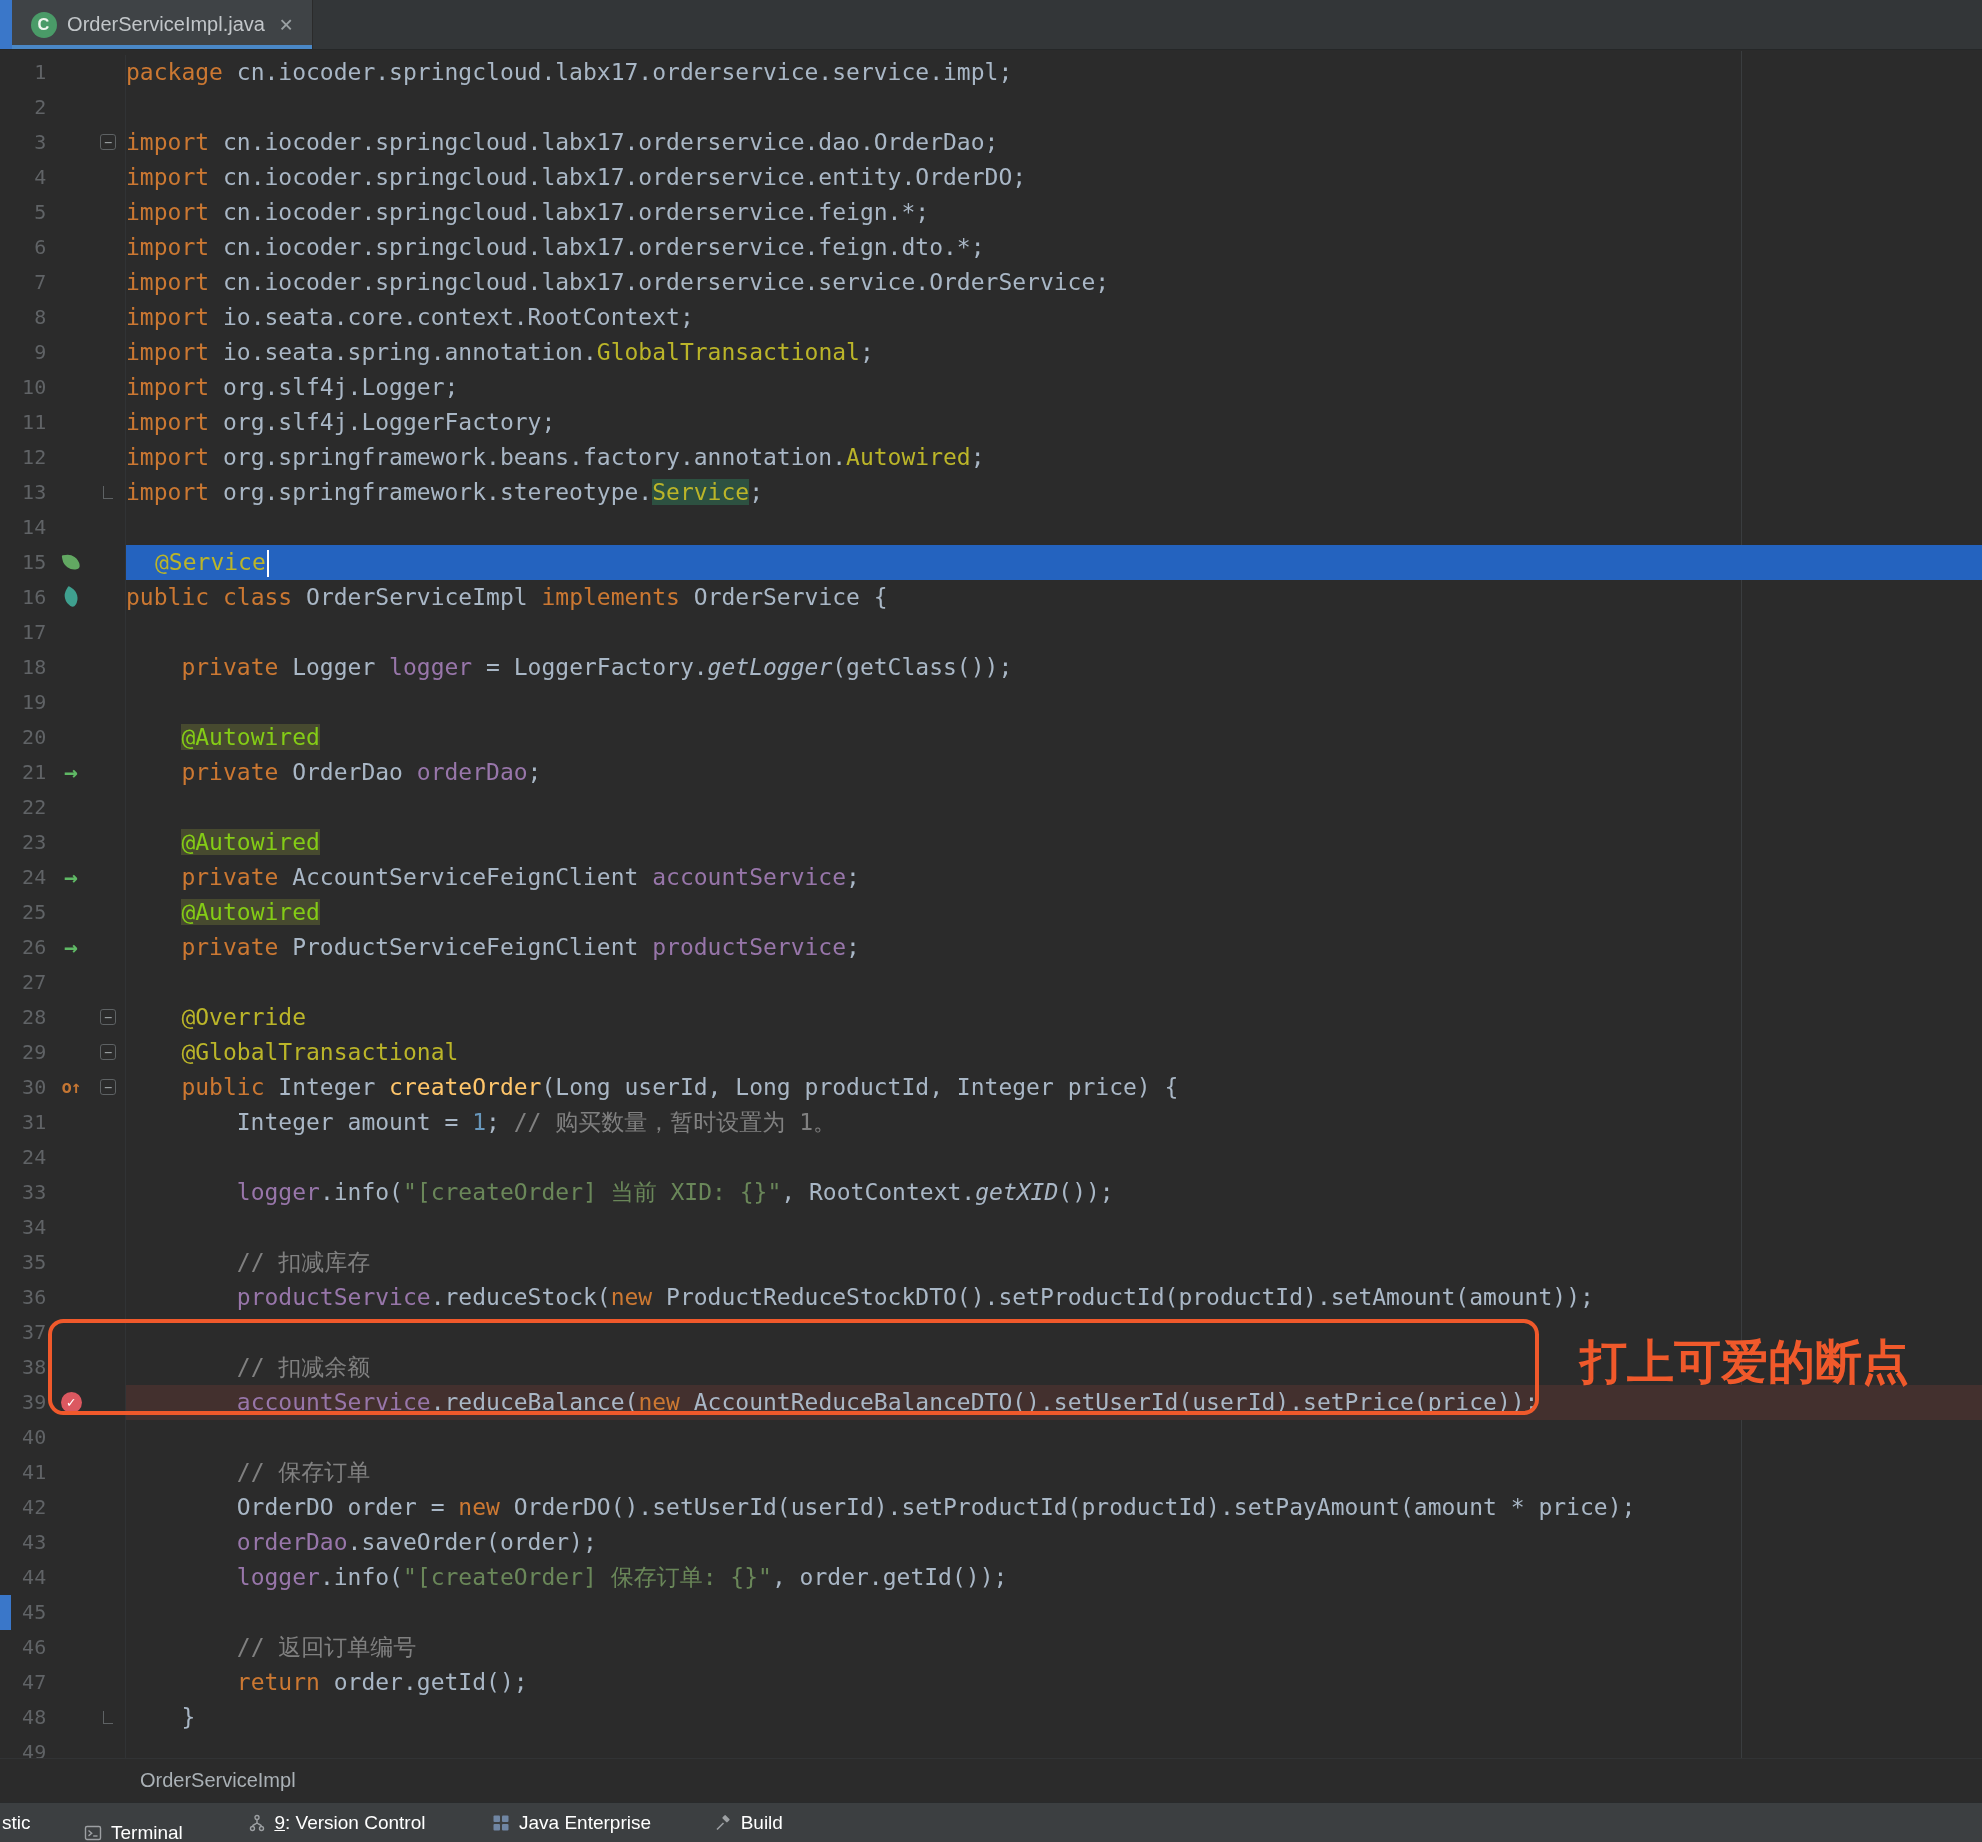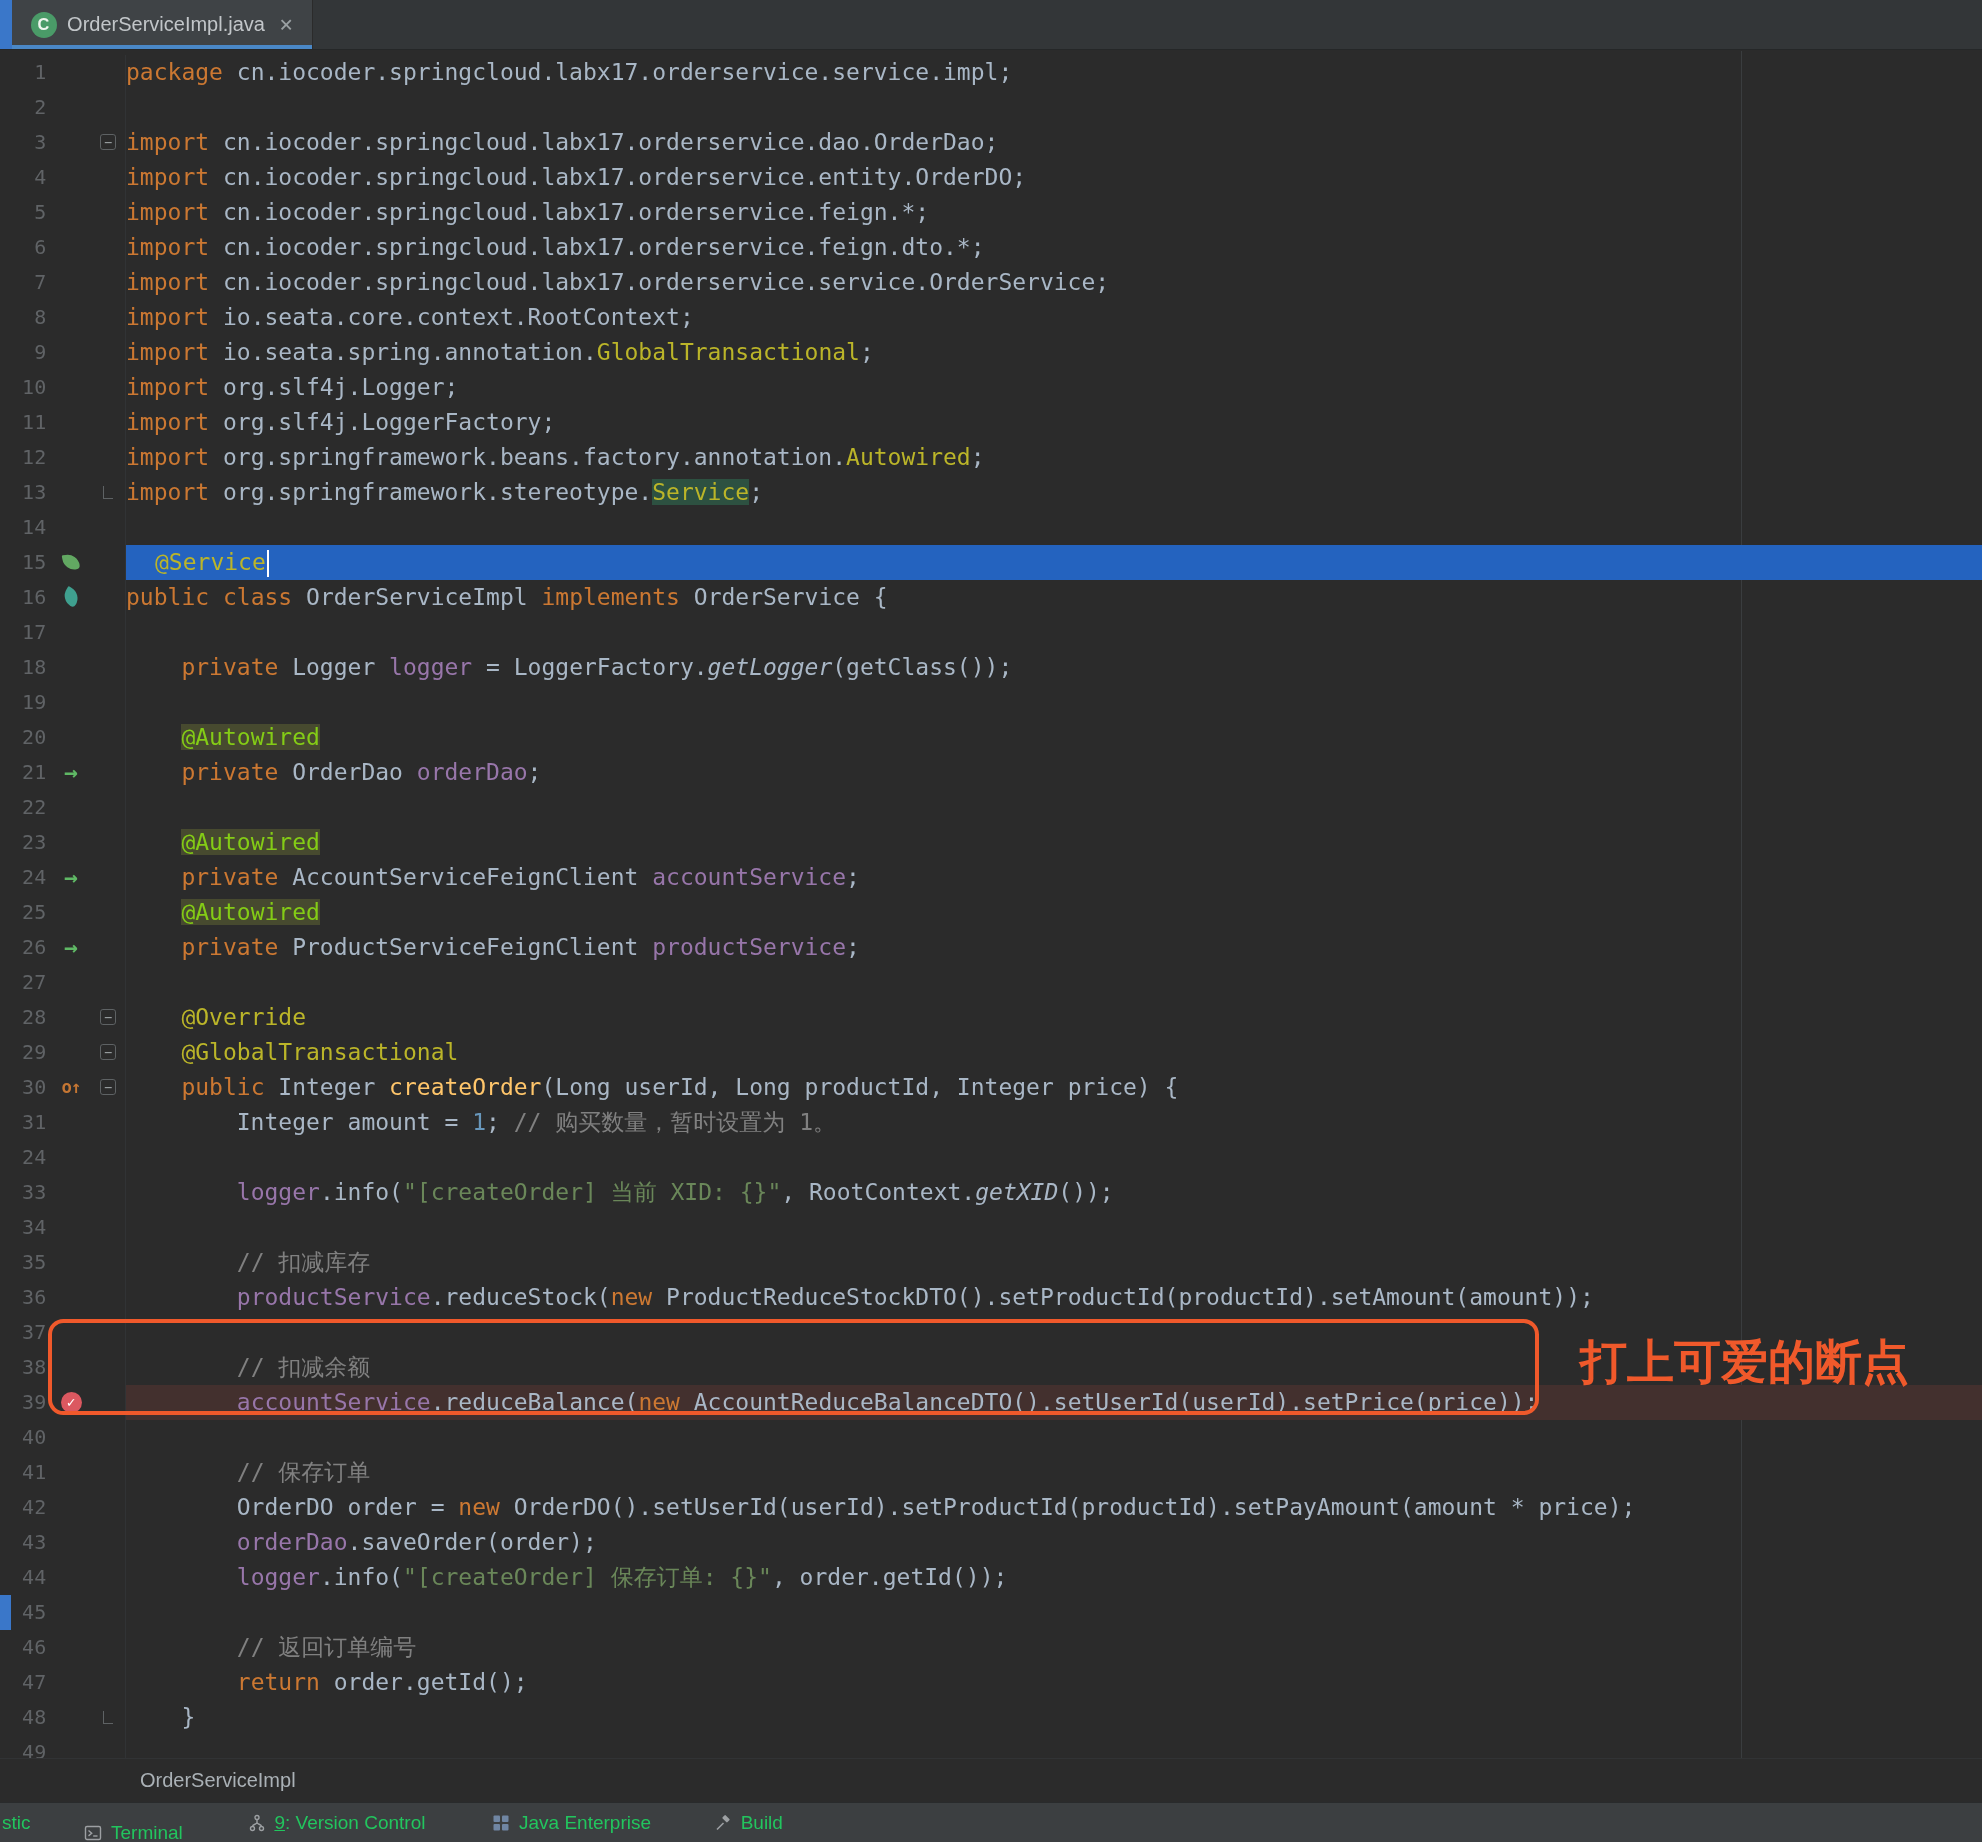--- a/index.html
+++ b/index.html
@@ -116,21 +116,21 @@
   }
   .crumb { color:#aab1b6; font-size:20px; font-family:"Liberation Sans", sans-serif; }
 
   
   .statusbar {
     position:absolute; top:1802px; left:0; right:0; height:40px;
     background:#3c3f41; border-top:1px solid #292b2c;
     display:flex; align-items:center;
     font-family:"Liberation Sans", sans-serif;
   }
-  .sb-item { display:flex; align-items:center; gap:8.6px; color:#22c55e; font-size:19px; cursor:default; }
+  .sb-item { display:flex; align-items:center; gap:8.6px; color:#ffffff; font-size:19px; cursor:default; }
   .sb-stic { margin-left:1.9px; }
   .sb-terminal { margin-left:54px;margin-top:20px; }
   .sb-vcs { margin-left:65px; }
   .sb-jee { margin-left:67px; }
   .sb-build { margin-left:63px; }
   .sb-icon { display:flex; align-items:center; }
   .mnemonic { text-decoration:underline; }
 </style>
 </head>
 <body>

